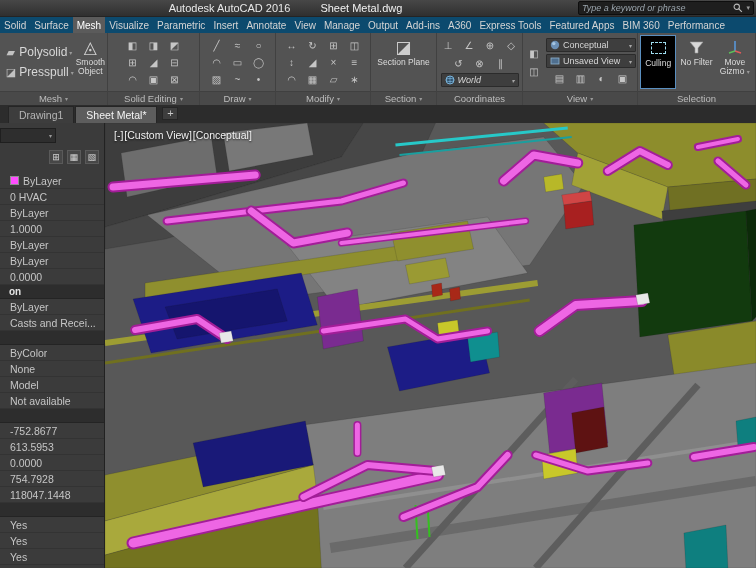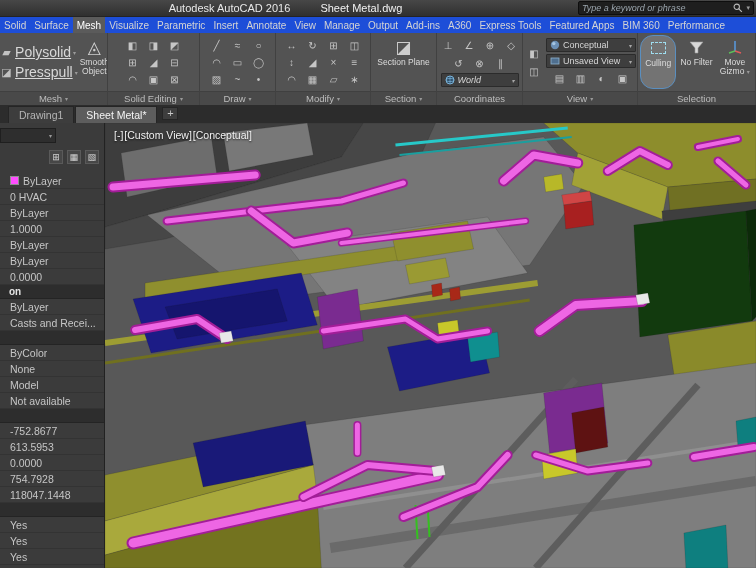--- a/index.html
+++ b/index.html
@@ -15,42 +15,42 @@
   .tb-title .doc-name{margin-left:27px;color:#f2f2f2;}
   .searchbox{position:absolute;right:2px;top:1px;width:176px;height:14px;background:#1e1e1e;
     border:1px solid #0e0e0e;border-radius:2px;display:flex;align-items:center;padding:0 3px;gap:3px;}
   .searchbox input{flex:1;min-width:0;background:transparent;border:none;outline:none;
     color:#cfcfcf;font-size:9px;font-style:italic;font-family:"Liberation Sans",sans-serif;}
   .searchbox input::placeholder{color:#9aa4ac;}
   .mag{width:10px;height:10px;flex:0 0 10px;}
   .sarrow{font-size:7px;color:#9a9a9a;}
 
   
-  .rtabs{flex:0 0 16px;background:#1d4ed8;display:flex;align-items:stretch;overflow:hidden;
+  .rtabs{flex:0 0 16px;background:#0c4a6e;display:flex;align-items:stretch;overflow:hidden;
     font-size:10px;color:#d4d4d4;white-space:nowrap;}
   .rtab{padding:0 4px;display:flex;align-items:center;cursor:default;}
   .rtab.active{background:#5b5b5b;color:#ffffff;}
 
   
   .ribbon{flex:0 0 72px;background:#535353;display:flex;}
   .panel{display:flex;flex-direction:column;border-right:1px solid #414141;overflow:hidden;}
   .panel-body{height:58px;display:flex;align-items:center;justify-content:center;padding:2px;gap:2px;}
   .panel-label{height:14px;background:#494949;border-top:1px solid #404040;color:#bdbdbd;
     font-size:9.5px;display:flex;align-items:center;justify-content:center;gap:3px;}
   .pl-arrow{font-size:6px;color:#9a9a9a;}
   .bigbtn{width:38px;height:54px;display:flex;flex-direction:column;align-items:center;
     padding-top:1px;cursor:default;}
   .bigbtn .bicon{height:22px;display:flex;align-items:center;justify-content:center;
     font-size:17px;color:#cfcfcf;}
   .bigbtn .blabel{font-size:8.5px;line-height:1.1;color:#dcdcdc;text-align:center;}
-  .bigbtn.culling{background:#737373;border:1px solid #5a8fc0;border-radius:13px;}
+  .bigbtn.culling{background:#000000;border:1px solid #5a8fc0;border-radius:0;}
   .toolcol{display:flex;flex-direction:column;justify-content:center;gap:4px;}
   .tool-row{display:flex;align-items:center;gap:2px;height:16px;}
   .ticon{width:13px;text-align:center;font-size:11px;color:#c2c2c2;}
-  .tlabel{font-size:14px;color:#d8d8d8;white-space:nowrap;text-decoration:underline;}
+  .tlabel{font-size:12px;color:#d8d8d8;white-space:nowrap;}
   .mini{font-size:6px;color:#9a9a9a;}
   .cutcol{display:flex;flex-direction:column;gap:2px;width:11px;overflow:hidden;}
   .sbtn{width:20px;height:16px;display:flex;align-items:center;justify-content:center;
     font-size:10px;color:#c6c6c6;cursor:default;}
   .sbtn.dim{color:#8a8a8a;}
   .grid3{display:grid;grid-template-columns:repeat(3,20px);gap:1px;}
   .grid4{display:grid;grid-template-columns:repeat(4,20px);gap:1px;}
   .coord-body,.view-stack{display:flex;flex-direction:column;align-items:center;gap:2px;}
   .crow{display:flex;gap:1px;}
   .combo{height:14px;background:#3e3e3e;border:1px solid #2b2b2b;border-radius:1px;

